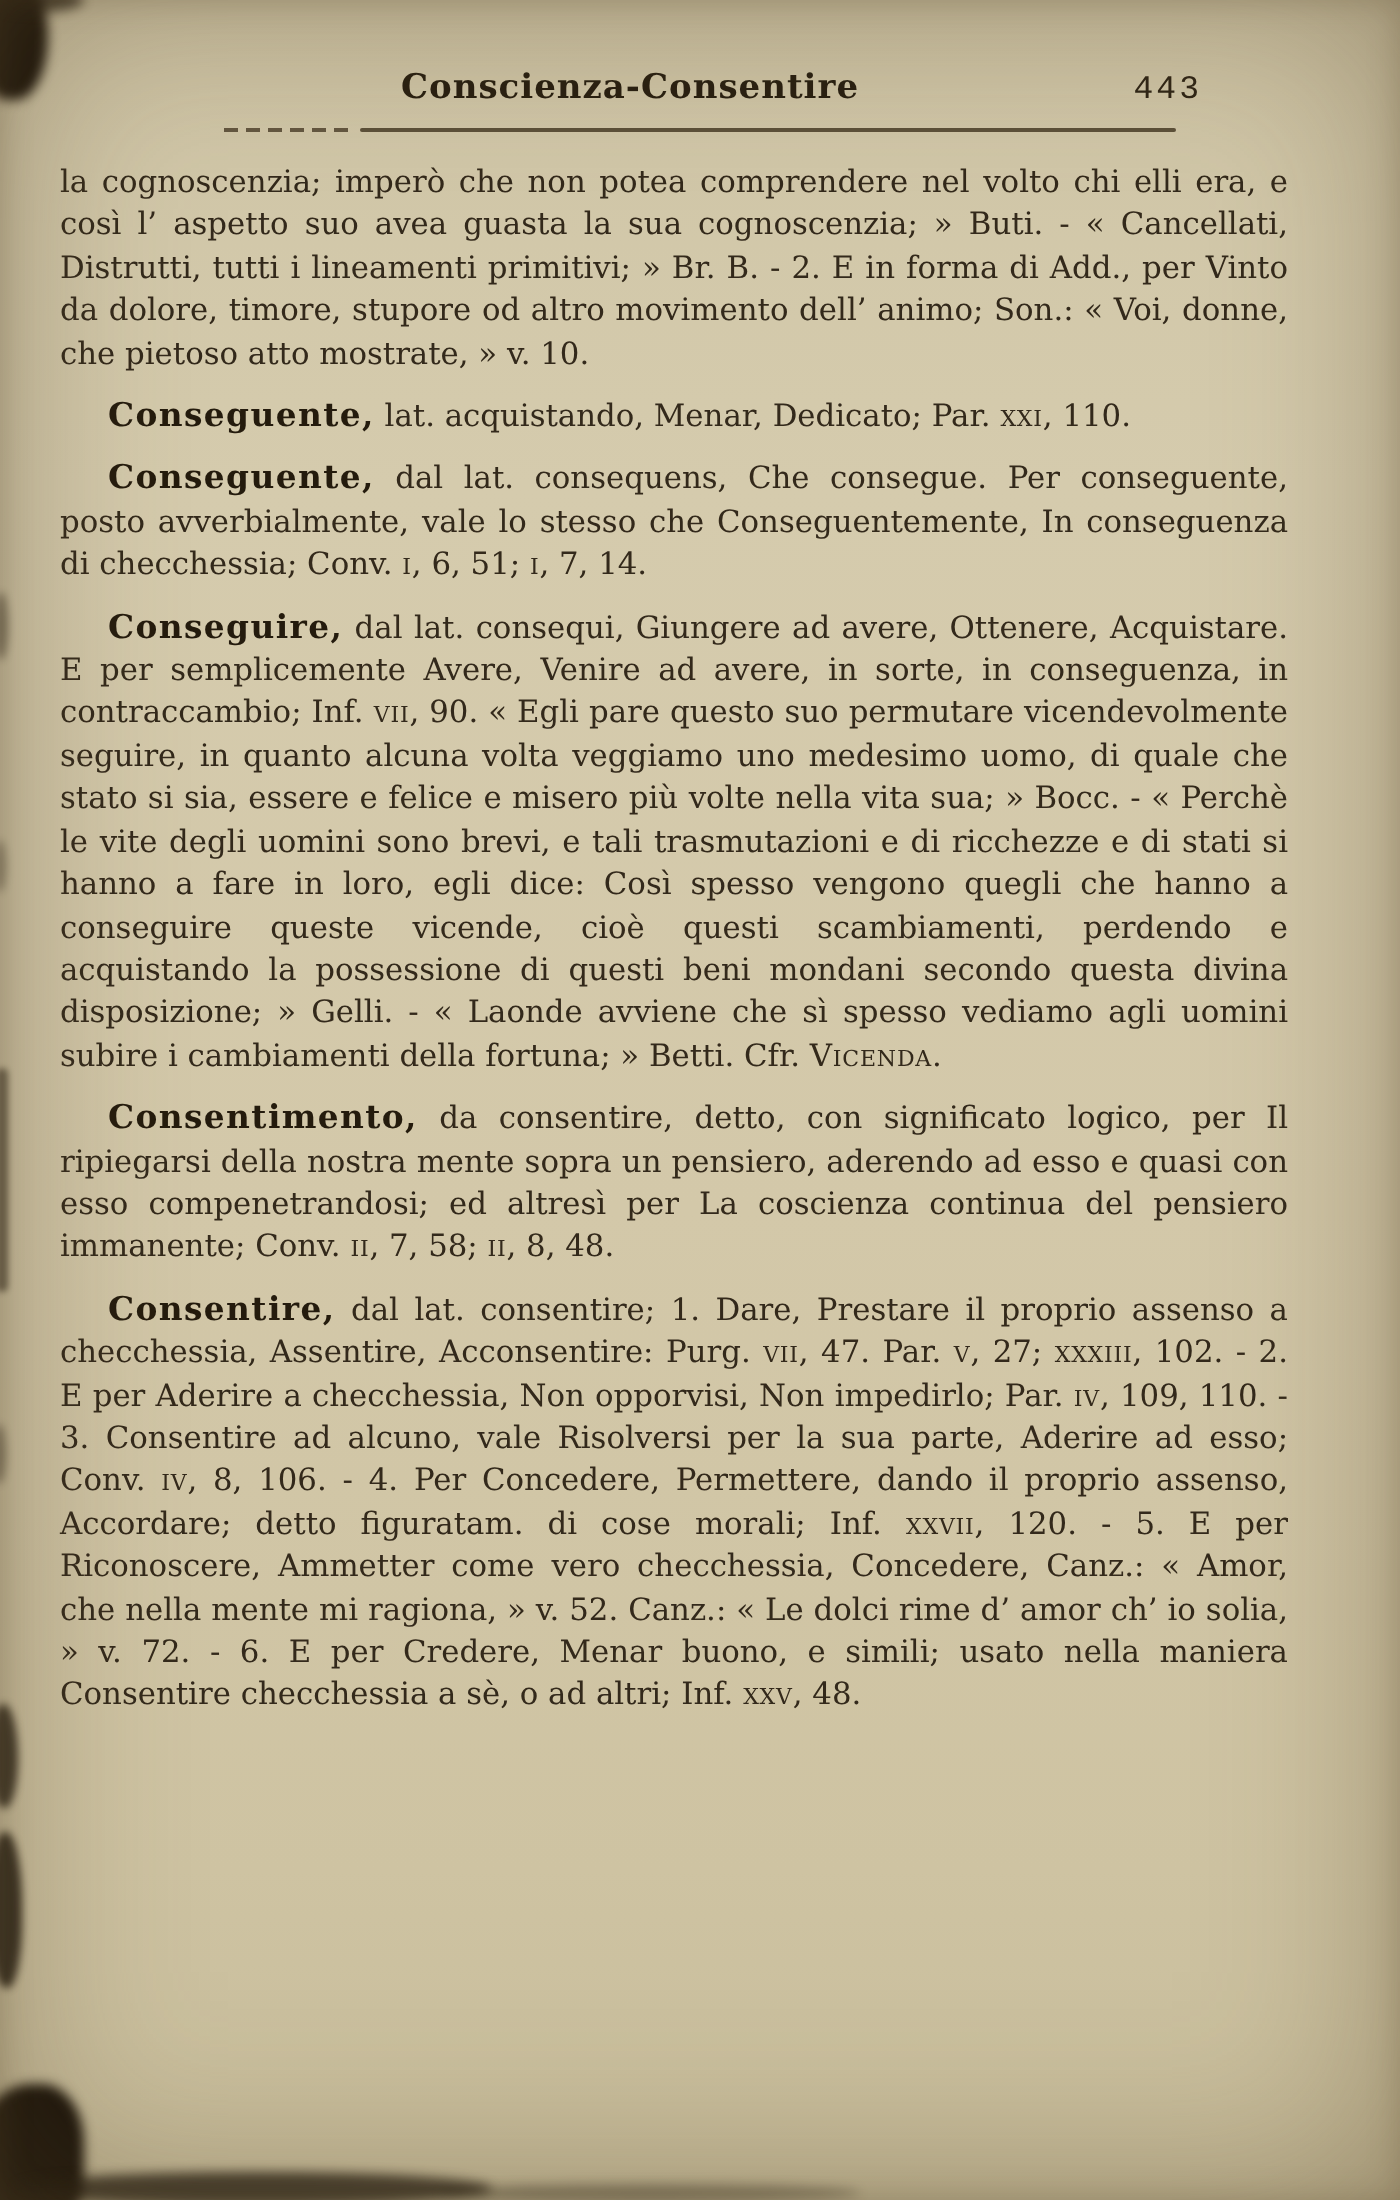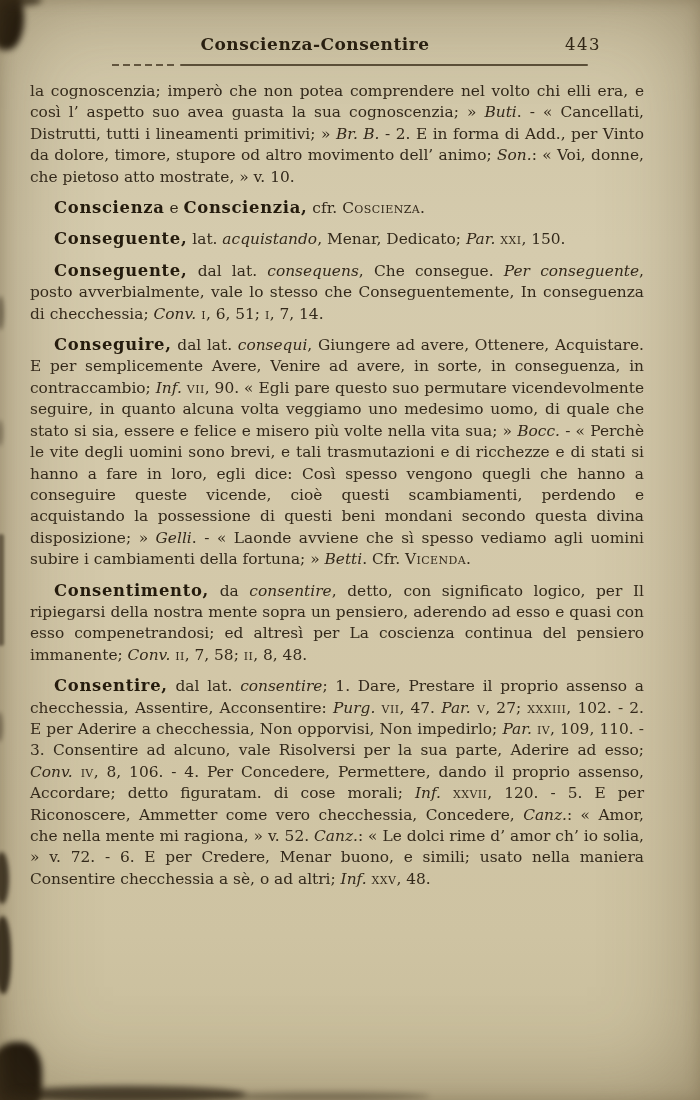--- a/index.html
+++ b/index.html
@@ -23,21 +23,21 @@
 
   
   .header { position: absolute; top: 34px; left: 0; width: 700px; height: 28px; }
   .header-title {
     position: absolute; left: 315px; top: 0; transform: translateX(-50%);
     font-size: 17px; font-weight: bold; letter-spacing: 0.5px;
     color: #271e10; white-space: nowrap;
   }
   .header-page-number {
     position: absolute; left: 601px; top: 1px; transform: translateX(-100%);
-    font-size: 16.5px; letter-spacing: 1.5px; color: #2e2415;
+    font-size: 16.5px; letter-spacing: 1.5px; color: #2e2415; font-family: Liberation Mono, monospace;
   }
   .header-rule {
     position: absolute; left: 180px; top: 64px; width: 408px; height: 2px;
     background: #473b26; opacity: 0.85; border-radius: 1px;
   }
   .header-rule-dashes {
     position: absolute; left: 112px; top: 64px; width: 66px; height: 2px;
     background: repeating-linear-gradient(90deg, #473b26 0 7px, transparent 7px 11px);
     opacity: 0.8;
   }
@@ -47,21 +47,21 @@
     position: absolute; left: 30px; top: 81px; width: 614px;
     font-size: 15.4px; line-height: 21.4px; text-align: justify;
   }
   .para { margin: 0; }
   .para + .para { margin-top: 9px; }
   .para.indent { text-indent: 24px; }
   .run-n { }
   .run-b {
     font-weight: bold; font-size: 16.4px; letter-spacing: 0.7px; color: #241b0d;
   }
-  .run-i { font-style: italic; }
+  .run-i { }
   .run-sc { font-variant: small-caps; letter-spacing: 0.4px; }
 
   
   .stain { position: absolute; background: #191209; pointer-events: none; }
   .stain-tl   { left: -10px; top: -16px; width: 34px; height: 66px; border-radius: 40% 60% 55% 45%; filter: blur(3px); }
   .stain-tl2  { left: -6px;  top: -6px;  width: 48px; height: 12px; border-radius: 50%; filter: blur(3px); opacity: 0.75; }
   .streak-1   { left: -3px;  top: 296px; width: 7px;  height: 34px; border-radius: 50%; filter: blur(2px); opacity: 0.45; }
   .streak-2   { left: -3px;  top: 420px; width: 6px;  height: 26px; border-radius: 50%; filter: blur(2px); opacity: 0.35; }
   .streak-3   { left: -2px;  top: 534px; width: 6px;  height: 112px; border-radius: 4px; filter: blur(1.5px); opacity: 0.55; }
   .streak-4   { left: -4px;  top: 712px; width: 7px;  height: 30px; border-radius: 50%; filter: blur(2px); opacity: 0.4; }
@@ -78,22 +78,21 @@
 
   <div class="header">
     <div class="header-title">Conscienza-Consentire</div>
     <div class="header-page-number">443</div>
   </div>
   <div class="header-rule"></div>
   <div class="header-rule-dashes"></div>
 
   <div class="body-text">
       <p class="para"><span class="run-n">la cognoscenzia; imperò che non potea comprendere nel volto chi elli era, e così l’ aspetto suo avea guasta la sua cognoscenzia; » </span><span class="run-i">Buti</span><span class="run-n">. - « Cancellati, Distrutti, tutti i lineamenti primitivi; » </span><span class="run-i">Br. B.</span><span class="run-n"> - 2. E in forma di Add., per Vinto da dolore, timore, stupore od altro movimento dell’ animo; </span><span class="run-i">Son.</span><span class="run-n">: « Voi, donne, che pietoso atto mostrate, » v. 10.</span></p>
-      <p class="para indent"><span class="run-b">Conscienza</span><span class="run-n"> e </span><span class="run-b">Conscienzia,</span><span class="run-n"> cfr. </span><span class="run-sc">Coscienza</span><span class="run-n">.</span></p>
-      <p class="para indent"><span class="run-b">Conseguente,</span><span class="run-n"> lat. </span><span class="run-i">acquistando</span><span class="run-n">, Menar, Dedicato; </span><span class="run-i">Par.</span><span class="run-n"> </span><span class="run-sc">xxi</span><span class="run-n">, 150.</span></p>
+      <p class="para indent"><span class="run-b">Conseguente,</span><span class="run-n"> lat. </span><span class="run-i">acquistando</span><span class="run-n">, Menar, Dedicato; </span><span class="run-i">Par.</span><span class="run-n"> </span><span class="run-sc">xxi</span><span class="run-n">, 110.</span></p>
       <p class="para indent"><span class="run-b">Conseguente,</span><span class="run-n"> dal lat. </span><span class="run-i">consequens</span><span class="run-n">, Che consegue. </span><span class="run-i">Per conseguente</span><span class="run-n">, posto avverbialmente, vale lo stesso che Conseguentemente, In conseguenza di checchessia; </span><span class="run-i">Conv.</span><span class="run-n"> </span><span class="run-sc">i</span><span class="run-n">, 6, 51; </span><span class="run-sc">i</span><span class="run-n">, 7, 14.</span></p>
       <p class="para indent"><span class="run-b">Conseguire,</span><span class="run-n"> dal lat. </span><span class="run-i">consequi</span><span class="run-n">, Giungere ad avere, Ottenere, Acquistare. E per semplicemente Avere, Venire ad avere, in sorte, in conseguenza, in contraccambio; </span><span class="run-i">Inf.</span><span class="run-n"> </span><span class="run-sc">vii</span><span class="run-n">, 90. « Egli pare questo suo permutare vicendevolmente seguire, in quanto alcuna volta veggiamo uno medesimo uomo, di quale che stato si sia, essere e felice e misero più volte nella vita sua; » </span><span class="run-i">Bocc.</span><span class="run-n"> - « Perchè le vite degli uomini sono brevi, e tali trasmutazioni e di ricchezze e di stati si hanno a fare in loro, egli dice: Così spesso vengono quegli che hanno a conseguire queste vicende, cioè questi scambiamenti, perdendo e acquistando la possessione di questi beni mondani secondo questa divina disposizione; » </span><span class="run-i">Gelli</span><span class="run-n">. - « Laonde avviene che sì spesso vediamo agli uomini subire i cambiamenti della fortuna; » </span><span class="run-i">Betti</span><span class="run-n">. Cfr. </span><span class="run-sc">Vicenda</span><span class="run-n">.</span></p>
       <p class="para indent"><span class="run-b">Consentimento,</span><span class="run-n"> da </span><span class="run-i">consentire</span><span class="run-n">, detto, con significato logico, per Il ripiegarsi della nostra mente sopra un pensiero, aderendo ad esso e quasi con esso compenetrandosi; ed altresì per La coscienza continua del pensiero immanente; </span><span class="run-i">Conv.</span><span class="run-n"> </span><span class="run-sc">ii</span><span class="run-n">, 7, 58; </span><span class="run-sc">ii</span><span class="run-n">, 8, 48.</span></p>
       <p class="para indent"><span class="run-b">Consentire,</span><span class="run-n"> dal lat. </span><span class="run-i">consentire</span><span class="run-n">; 1. Dare, Prestare il proprio assenso a checchessia, Assentire, Acconsentire: </span><span class="run-i">Purg.</span><span class="run-n"> </span><span class="run-sc">vii</span><span class="run-n">, 47. </span><span class="run-i">Par.</span><span class="run-n"> </span><span class="run-sc">v</span><span class="run-n">, 27; </span><span class="run-sc">xxxiii</span><span class="run-n">, 102. - 2. E per Aderire a checchessia, Non opporvisi, Non impedirlo; </span><span class="run-i">Par.</span><span class="run-n"> </span><span class="run-sc">iv</span><span class="run-n">, 109, 110. - 3. Consentire ad alcuno, vale Risolversi per la sua parte, Aderire ad esso; </span><span class="run-i">Conv.</span><span class="run-n"> </span><span class="run-sc">iv</span><span class="run-n">, 8, 106. - 4. Per Concedere, Permettere, dando il proprio assenso, Accordare; detto figuratam. di cose morali; </span><span class="run-i">Inf.</span><span class="run-n"> </span><span class="run-sc">xxvii</span><span class="run-n">, 120. - 5. E per Riconoscere, Ammetter come vero checchessia, Concedere, </span><span class="run-i">Canz.</span><span class="run-n">: « Amor, che nella mente mi ragiona, » v. 52. </span><span class="run-i">Canz.</span><span class="run-n">: « Le dolci rime d’ amor ch’ io solia, » v. 72. - 6. E per Credere, Menar buono, e simili; usato nella maniera Consentire checchessia a sè, o ad altri; </span><span class="run-i">Inf.</span><span class="run-n"> </span><span class="run-sc">xxv</span><span class="run-n">, 48.</span></p>
     </div>
 
   <div class="stain stain-tl"></div>
   <div class="stain stain-tl2"></div>
   <div class="stain streak-1"></div>
   <div class="stain streak-2"></div>

